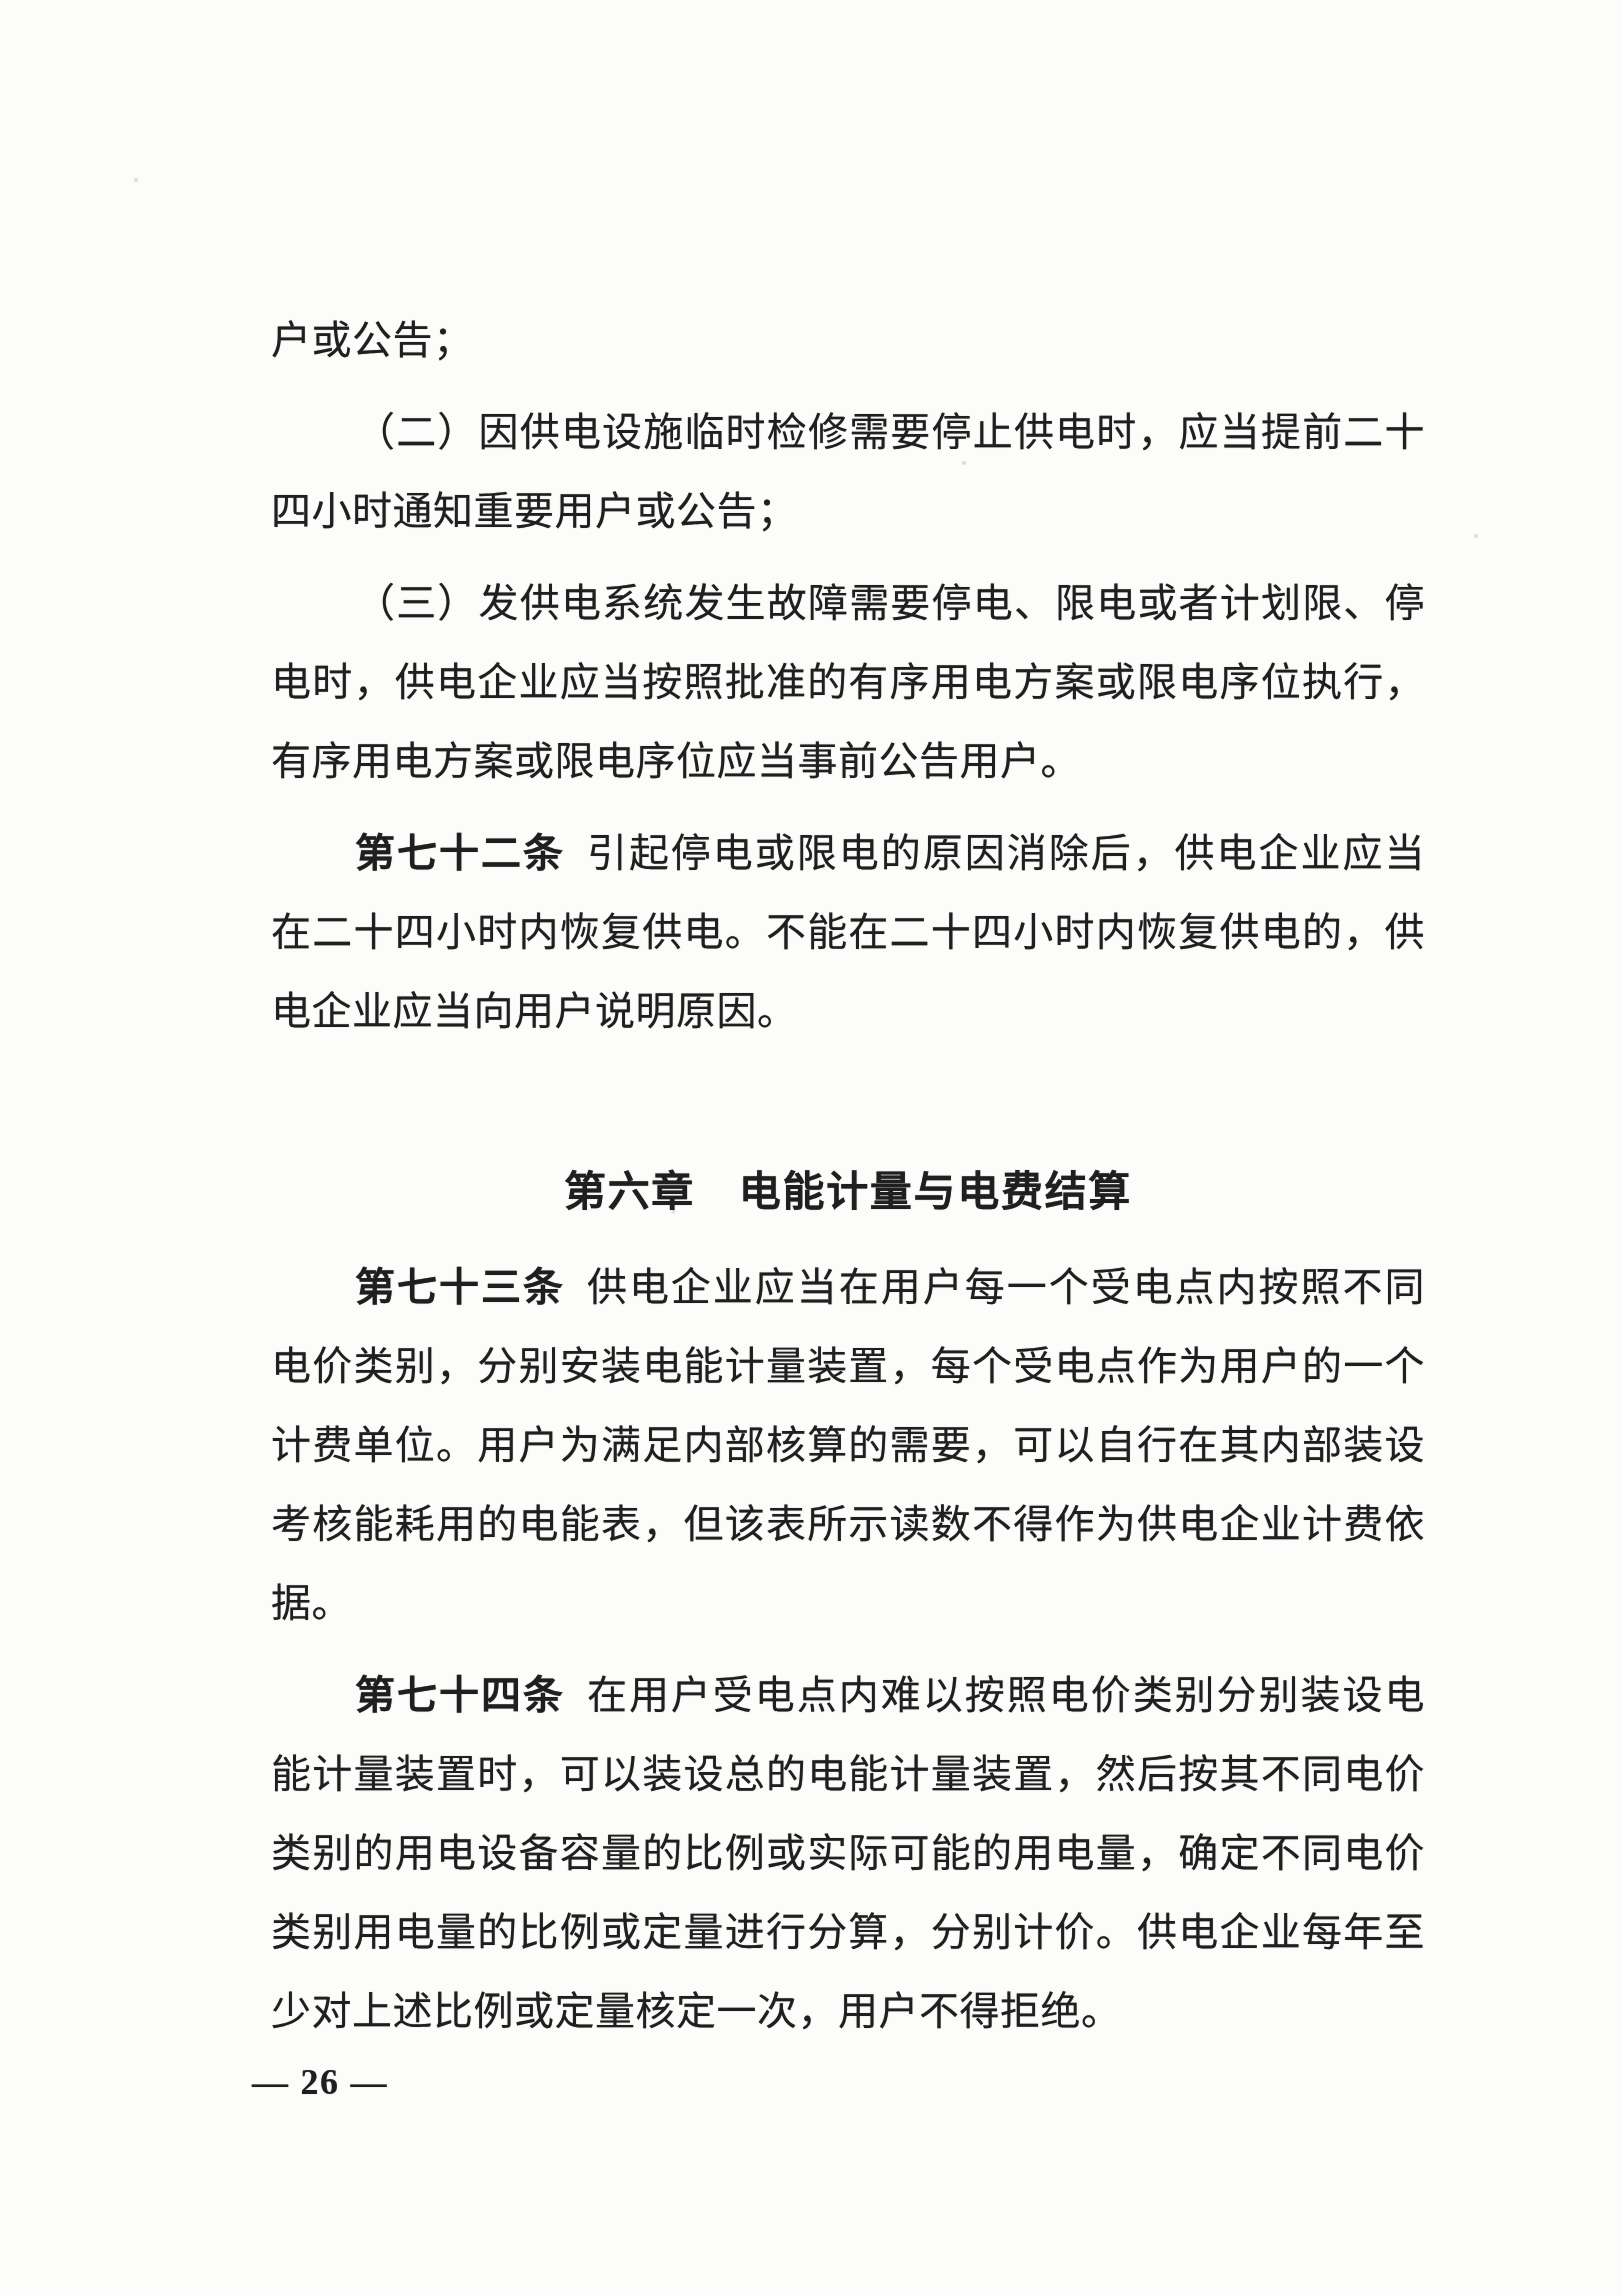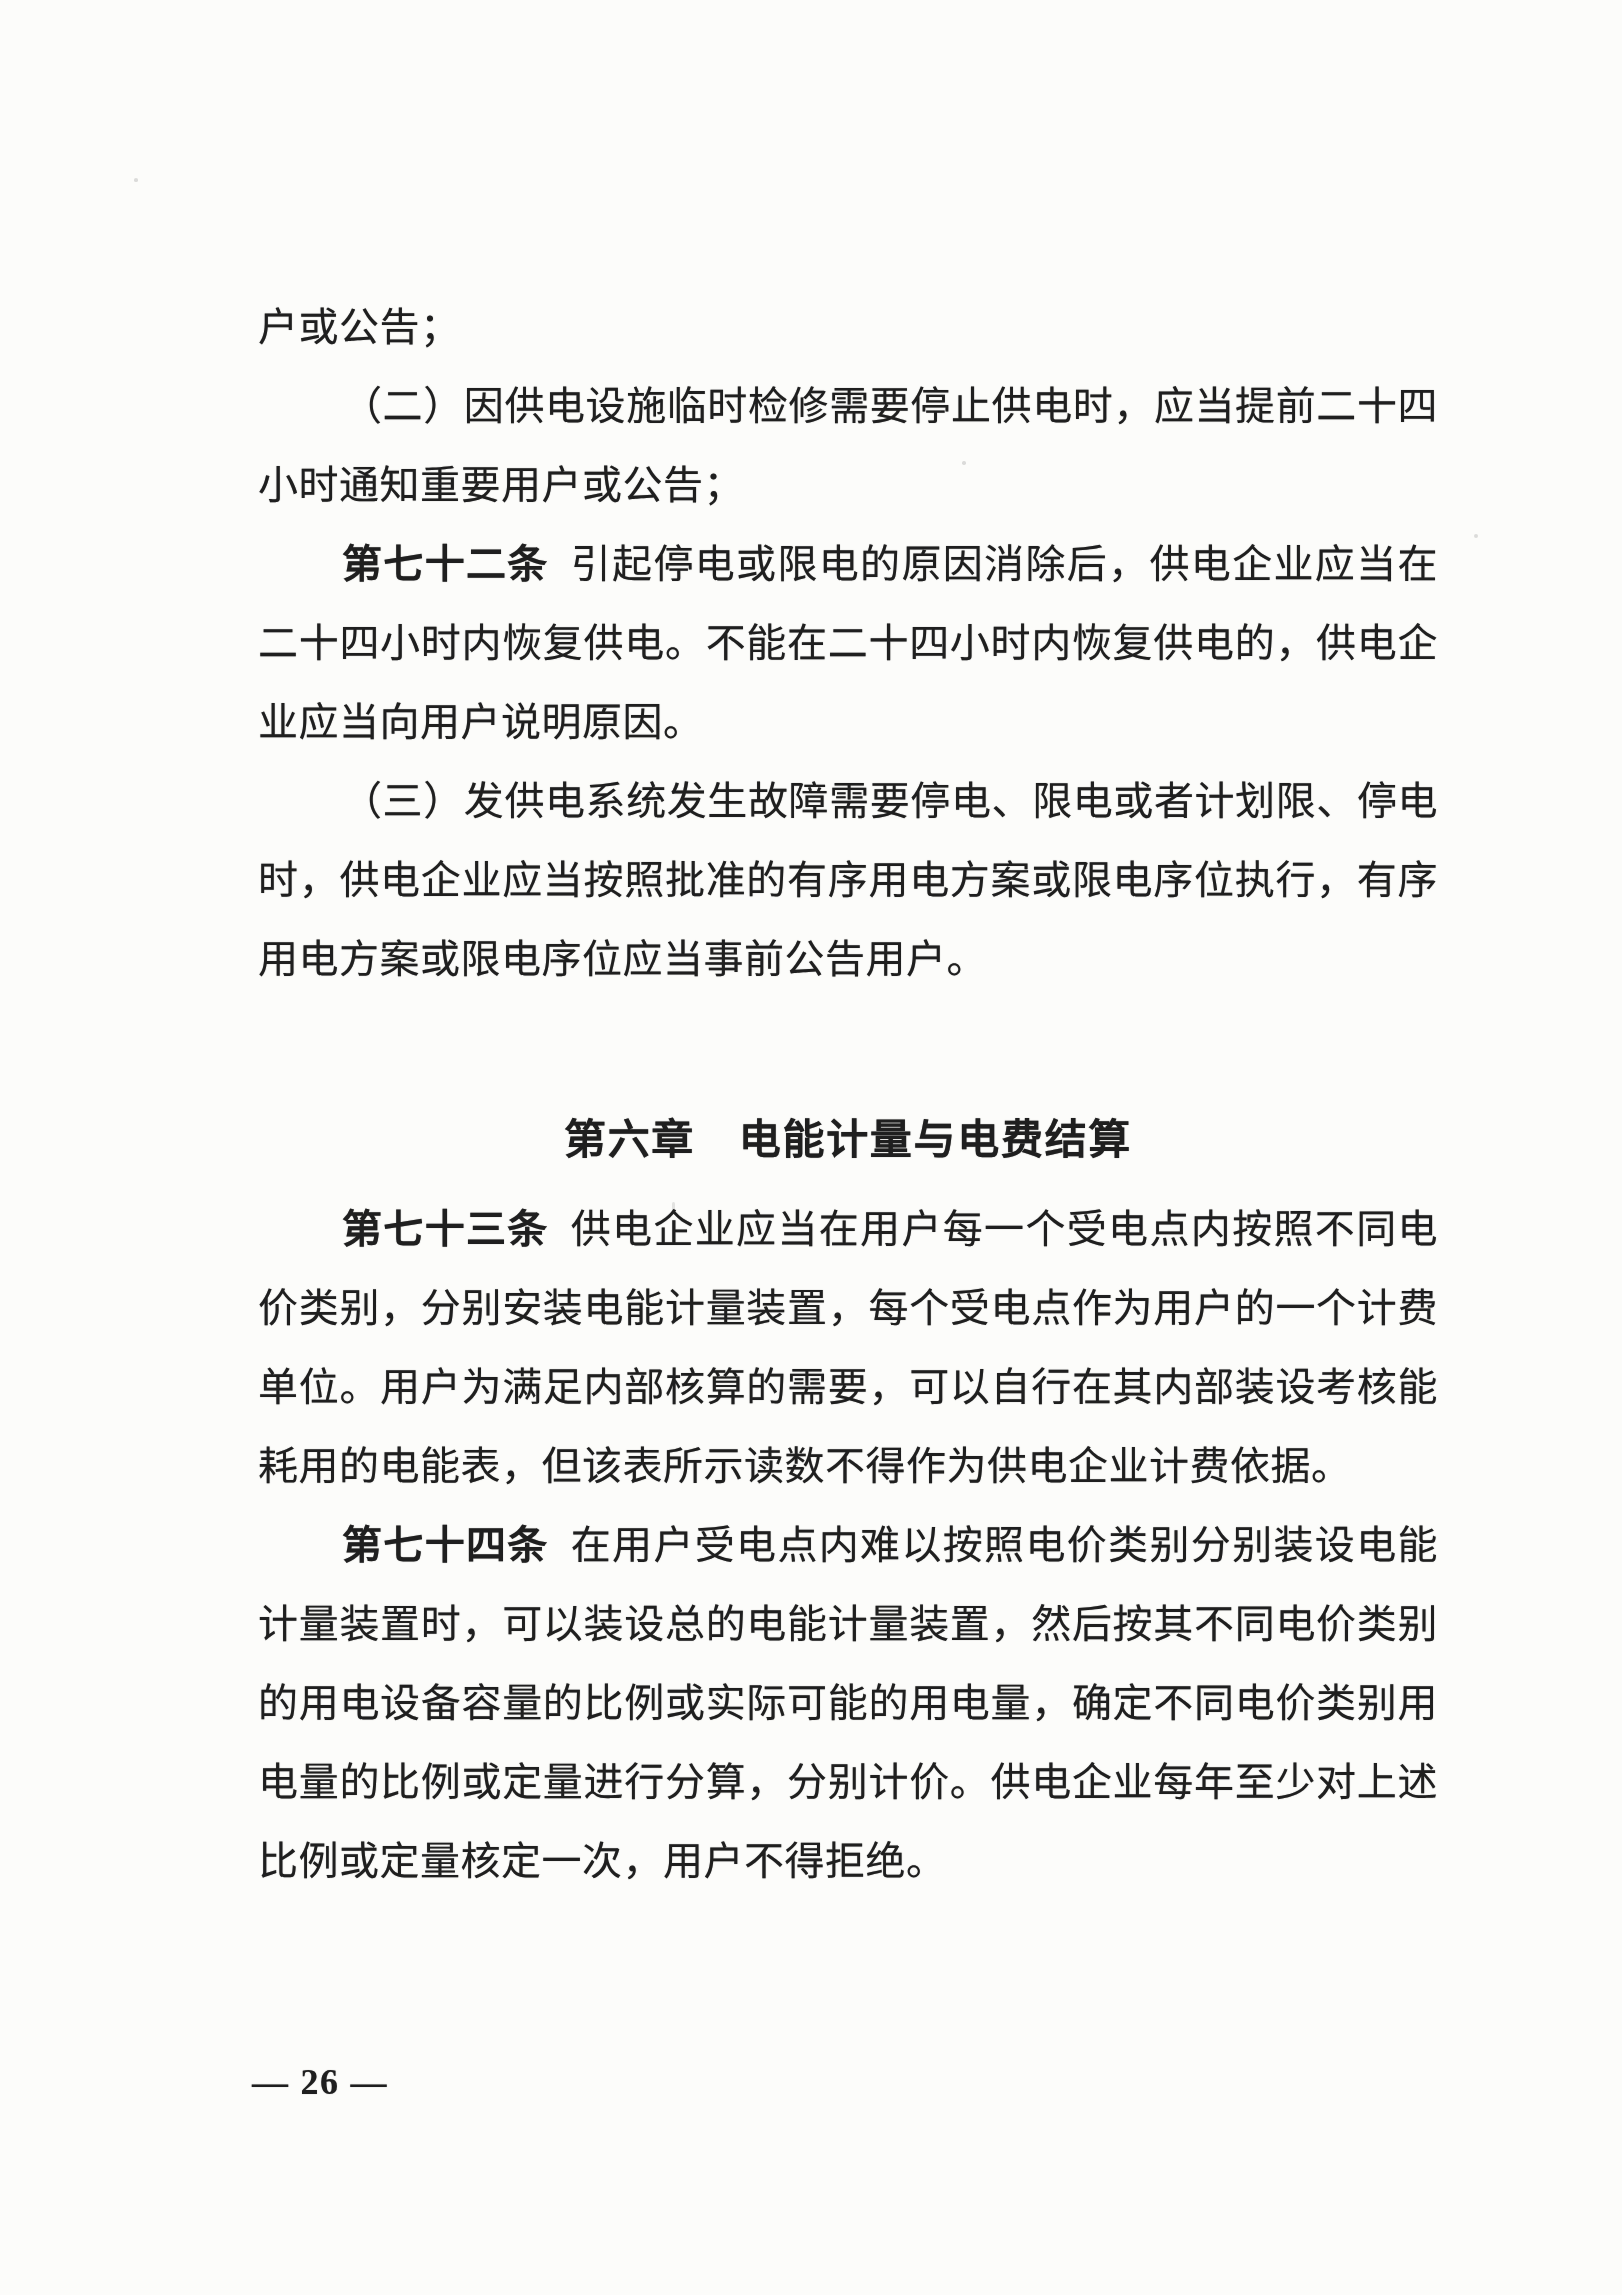--- a/index.html
+++ b/index.html
@@ -22,21 +22,21 @@
     width: 1180px;
     font-size: 40px;
     line-height: 79px;
     letter-spacing: 0.5px;
     text-align: justify;
     text-justify: inter-character;
     text-align-last: left;
     text-shadow: 0 0 0.9px rgba(40,40,40,0.55);
   }
   .para {
-    margin: 0;
+    margin: 13px;
     padding: 0;
   }
   .para.indent {
     text-indent: 84px;
   }
   .article-no {
     font-weight: 700;
     font-family: "Liberation Sans", sans-serif;
     margin-right: 22px;
   }
@@ -76,22 +76,22 @@
 
 <div class="page" style="--paper: #fcfcfa; --ink: #1f1f1f;">
   <div class="speck s1"></div>
   <div class="speck s2"></div>
   <div class="speck s3"></div>
   <div class="speck s4"></div>
 
   <div class="doc-body">
       <p class="para"><span class="body-run">户或公告；</span></p>
       <p class="para indent"><span class="body-run">（二）因供电设施临时检修需要停止供电时，应当提前二十四小时通知重要用户或公告；</span></p>
+      <p class="para indent"><span class="body-run">（三）发供电系统发生故障需要停电、限电或者计划限、停电时，供电企业应当按照批准的有序用电方案或限电序位执行，有序用电方案或限电序位应当事前公告用户。</span></p>
       <p class="para indent"><span class="article-no">第七十二条</span><span class="body-run">引起停电或限电的原因消除后，供电企业应当在二十四小时内恢复供电。不能在二十四小时内恢复供电的，供电企业应当向用户说明原因。</span></p>
-      <p class="para indent"><span class="body-run">（三）发供电系统发生故障需要停电、限电或者计划限、停电时，供电企业应当按照批准的有序用电方案或限电序位执行，有序用电方案或限电序位应当事前公告用户。</span></p>
       <h2 class="chapter-heading">第六章　电能计量与电费结算</h2>
       <p class="para indent"><span class="article-no">第七十三条</span><span class="body-run">供电企业应当在用户每一个受电点内按照不同电价类别，分别安装电能计量装置，每个受电点作为用户的一个计费单位。用户为满足内部核算的需要，可以自行在其内部装设考核能耗用的电能表，但该表所示读数不得作为供电企业计费依据。</span></p>
       <p class="para indent"><span class="article-no">第七十四条</span><span class="body-run">在用户受电点内难以按照电价类别分别装设电能计量装置时，可以装设总的电能计量装置，然后按其不同电价类别的用电设备容量的比例或实际可能的用电量，确定不同电价类别用电量的比例或定量进行分算，分别计价。供电企业每年至少对上述比例或定量核定一次，用户不得拒绝。</span></p>
     </div>
 
   <div class="page-number">— 26 —</div>
 </div>
 
 
 </body></html>

